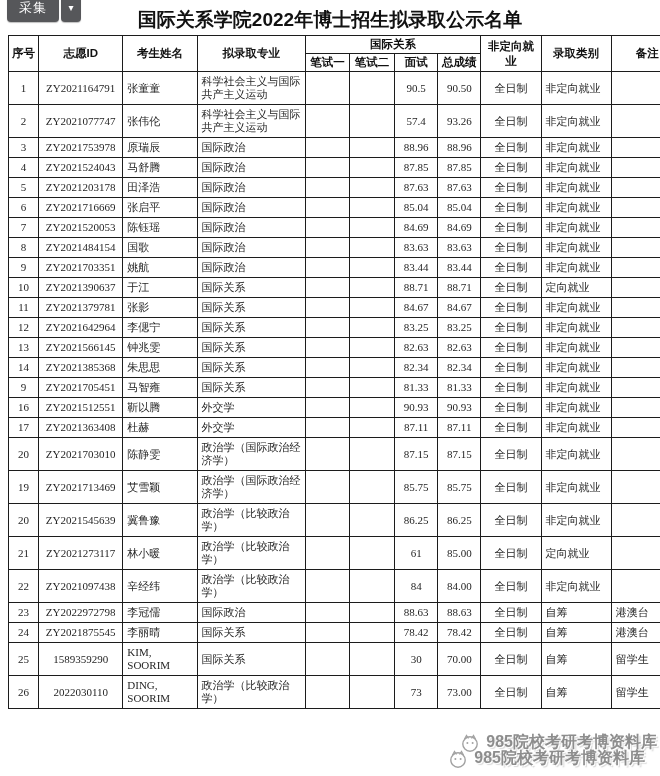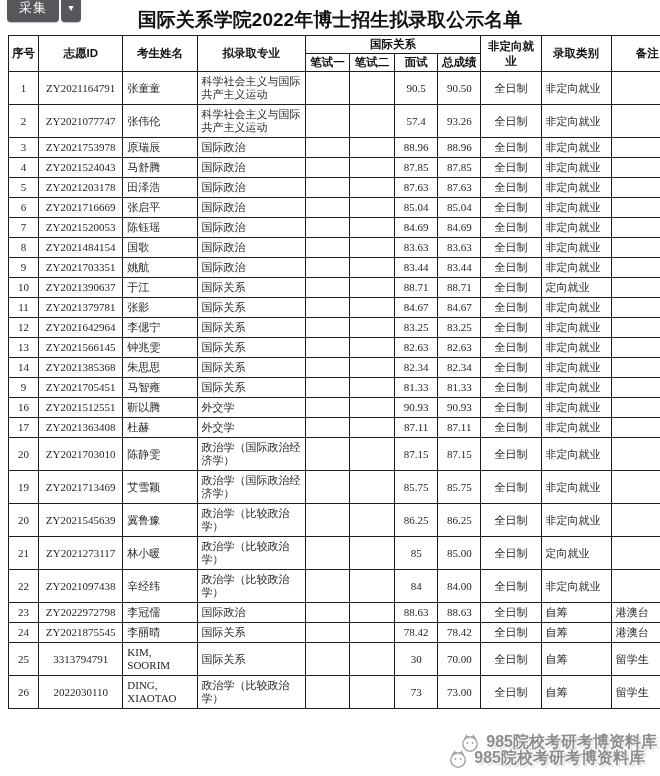--- a/index.html
+++ b/index.html
@@ -365,21 +365,21 @@
           <td class="col-category">非定向就业</td>
           <td class="col-note"></td>
         </tr>
         <tr>
           <td class="col-seq">21</td>
           <td class="col-id">ZY2021273117</td>
           <td class="col-name">林小暖</td>
           <td class="col-major">政治学（比较政治学）</td>
           <td class="col-written1"></td>
           <td class="col-written2"></td>
-          <td class="col-interview">85</td>
+          <td class="col-interview">61</td>
           <td class="col-total">85.00</td>
           <td class="col-mode">全日制</td>
           <td class="col-category">定向就业</td>
           <td class="col-note"></td>
         </tr>
         <tr>
           <td class="col-seq">22</td>
           <td class="col-id">ZY2021097438</td>
           <td class="col-name">辛经纬</td>
           <td class="col-major">政治学（比较政治学）</td>
@@ -412,35 +412,35 @@
           <td class="col-written1"></td>
           <td class="col-written2"></td>
           <td class="col-interview">78.42</td>
           <td class="col-total">78.42</td>
           <td class="col-mode">全日制</td>
           <td class="col-category">自筹</td>
           <td class="col-note">港澳台</td>
         </tr>
         <tr>
           <td class="col-seq">25</td>
-          <td class="col-id">3313794791</td>
+          <td class="col-id">1589359290</td>
           <td class="col-name">KIM, SOORIM</td>
           <td class="col-major">国际关系</td>
           <td class="col-written1"></td>
           <td class="col-written2"></td>
           <td class="col-interview">30</td>
           <td class="col-total">70.00</td>
           <td class="col-mode">全日制</td>
           <td class="col-category">自筹</td>
           <td class="col-note">留学生</td>
         </tr>
         <tr>
           <td class="col-seq">26</td>
           <td class="col-id">2022030110</td>
-          <td class="col-name">DING, XIAOTAO</td>
+          <td class="col-name">DING, SOORIM</td>
           <td class="col-major">政治学（比较政治学）</td>
           <td class="col-written1"></td>
           <td class="col-written2"></td>
           <td class="col-interview">73</td>
           <td class="col-total">73.00</td>
           <td class="col-mode">全日制</td>
           <td class="col-category">自筹</td>
           <td class="col-note">留学生</td>
         </tr>
       </tbody>

